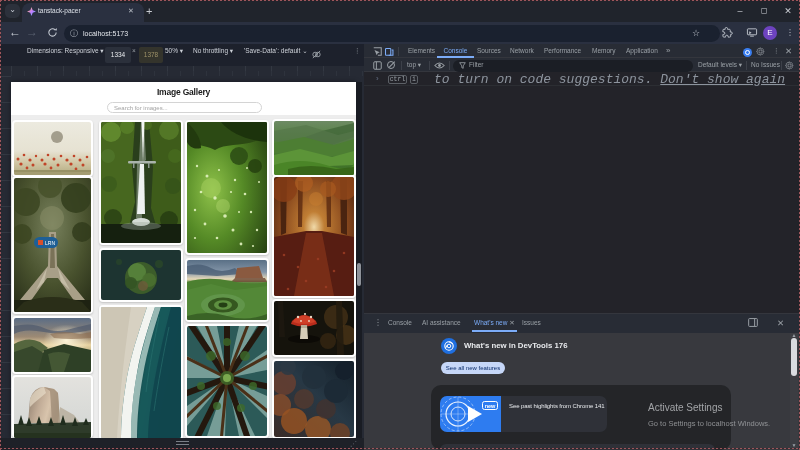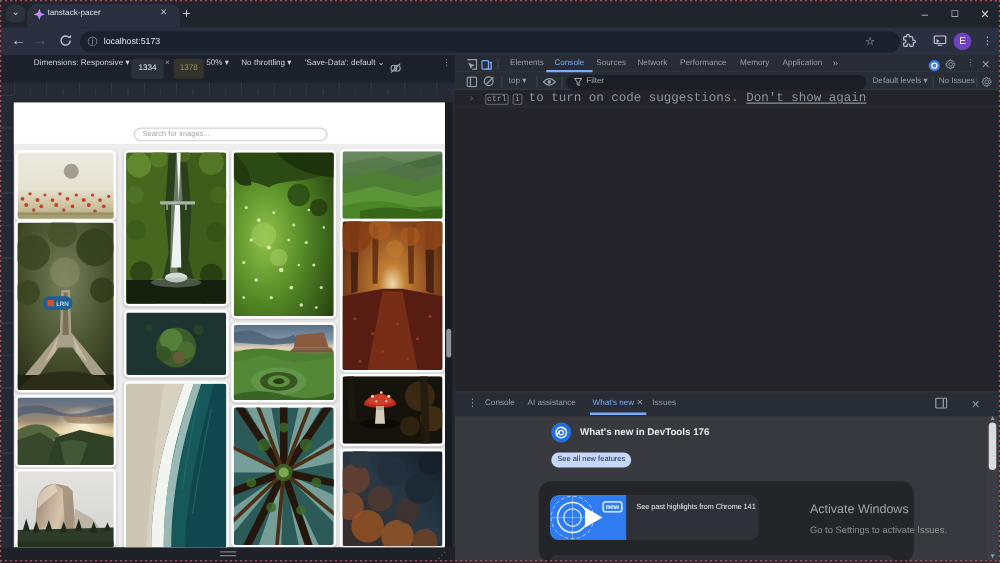--- a/index.html
+++ b/index.html
@@ -95,20 +95,21 @@
   </svg>
 <div class="abs dtxt" style="left:354px;top:44px;">⋮</div>
 
 <div class="abs" id="emu"></div>
 <div class="abs" style="left:11px;top:66px;width:353px;height:10px;background:repeating-linear-gradient(90deg,#333842 0 1px,transparent 1px 26px);"></div>
 <div class="abs" style="left:11px;top:71px;width:353px;height:5px;background:repeating-linear-gradient(90deg,#2e333d 0 1px,transparent 1px 13px);"></div>
 <div class="abs" style="left:0px;top:76px;width:11px;height:374px;background:repeating-linear-gradient(180deg,#333842 0 1px,transparent 1px 26px);"></div>
 
 <div class="abs" id="page">
 <div style="position:absolute;left:0;top:0;width:345px;height:33px;background:#fff;"></div>
+<div style="position:absolute;left:0;top:0;width:345px;height:18px;color:#1b1b1b;font-size:8.5px;font-weight:bold;letter-spacing:-0.2px;text-align:center;line-height:20px;">Image Gallery</div>
 <div style="position:absolute;left:96px;top:20px;width:155px;height:11px;background:#fff;border:1px solid #d4d4d4;border-radius:6px;"></div>
 <div style="position:absolute;left:103px;top:20px;height:11px;line-height:12px;color:#a3a3a3;font-size:6px;">Search for images...</div>
 
 <div class="card" style="left:1px;top:38px;width:81px;height:57px;">
       <svg width="77" height="53">
         <defs>
           <linearGradient id="g1" x1="0" y1="0" x2="0" y2="1">
             <stop offset="0" stop-color="#eceadf"></stop>
             <stop offset=".55" stop-color="#e6e2d2"></stop>
             <stop offset=".75" stop-color="#d3c9a8"></stop>
@@ -556,21 +557,21 @@
 <div class="abs sep" style="left:746px;top:61px;height:9px;"></div>
 <div class="abs dtxt" style="left:751px;top:58px;">No Issues</div>
 <div class="abs sep" style="left:781px;top:61px;height:9px;"></div>
 <svg class="abs" style="left:785px;top:61px" width="9" height="9" viewBox="0 0 24 24">
     <path d="M12 8a4 4 0 1 0 0 8 4 4 0 0 0 0-8zm9 5.5v-3l-2.6-.6a6.7 6.7 0 0 0-.6-1.4l1.4-2.2-2.1-2.1-2.3 1.4c-.4-.3-.9-.5-1.4-.6L13 2.5h-3l-.5 2.5c-.5.1-1 .3-1.4.6L5.8 4.2 3.7 6.3l1.4 2.2c-.3.4-.5.9-.6 1.4l-2.5.6v3l2.5.5c.1.5.3 1 .6 1.4l-1.4 2.3 2.1 2.1 2.3-1.4c.4.3.9.5 1.4.6l.5 2.5h3l.5-2.5c.5-.1 1-.3 1.4-.6l2.3 1.4 2.1-2.1-1.4-2.3c.3-.4.5-.9.6-1.4z" fill="none" stroke="#9aa0a6" stroke-width="1.8"></path>
   </svg>
 <div class="abs" id="hintrow"></div>
 <div class="abs" style="left:376px;top:72px;height:14px;line-height:14px;color:#667086;font-size:8px;">›</div>
 <div class="abs" style="left:388px;top:74.5px;width:19px;height:9px;border:1px solid #5c6066;border-radius:2px;color:#9aa0a6;font-size:6.5px;font-family:'Liberation Mono',monospace;text-align:center;line-height:8px;">ctrl</div>
 <div class="abs" style="left:410px;top:74.5px;width:8px;height:9px;border:1px solid #5c6066;border-radius:2px;color:#9aa0a6;font-size:6.5px;font-family:'Liberation Mono',monospace;text-align:center;line-height:8px;">i</div>
-<div class="abs" style="left:423px;top:72px;height:14px;line-height:15px;color:#8d949e;font-size:10px;font-family:'Liberation Mono',monospace;">to turn on code suggestions. <span style="text-decoration:underline;">Don't show again</span></div>
+<div class="abs" style="left:434px;top:72px;height:14px;line-height:15px;color:#8d949e;font-size:13px;font-style:italic;font-family:'Liberation Mono',monospace;">to turn on code suggestions. <span style="text-decoration:underline;">Don't show again</span></div>
 <div class="abs" id="drawerbar"></div>
 <div class="abs" style="left:374px;top:313px;height:20px;line-height:20px;color:#9aa0a6;font-size:8px;">⋮</div>
 <div class="abs" style="left:388px;top:313px;height:20px;line-height:20px;color:#9aa0a6;font-size:6.5px;">Console</div>
 <div class="abs" style="left:422px;top:313px;height:20px;line-height:20px;color:#9aa0a6;font-size:6.5px;">AI assistance</div>
 <div class="abs" style="left:472px;top:313px;height:19px;line-height:19px;color:#7cacf8;border-bottom:2px solid #7cacf8;padding:0 2px;font-size:6.5px;">What's new <span style="color:#9aa0a6;">✕</span></div>
 <div class="abs" style="left:522px;top:313px;height:20px;line-height:20px;color:#9aa0a6;font-size:6.5px;">Issues</div>
 <svg class="abs" style="left:748px;top:318px" width="10" height="9" viewBox="0 0 12 11">
     <rect x="0.7" y="0.7" width="10.6" height="9.6" rx="1" fill="none" stroke="#9aa0a6" stroke-width="1.2"></rect>
     <line x1="8" y1="1" x2="8" y2="10" stroke="#9aa0a6" stroke-width="1.2"></line>
   </svg>
@@ -596,18 +597,18 @@
       <line x1="1" y1="18" x2="35" y2="18" stroke="#fff" stroke-width=".6" opacity=".5"></line>
       <path d="M28 10 L42 18 L28 26 Z" fill="#fff"></path>
     </svg></div>
 <div class="abs" style="left:482px;top:401px;width:16px;height:9px;border:1px solid #fff;border-radius:2.5px;color:#fff;font-size:5.5px;font-weight:bold;text-align:center;line-height:8px;">new</div>
 <div class="abs" style="left:509px;top:402px;height:8px;line-height:8px;color:#e8eaed;font-size:6px;letter-spacing:-0.1px;">See past highlights from Chrome 141</div>
 <div class="abs" style="left:440px;top:444px;width:275px;height:6px;background:#2f3138;border-radius:7px 7px 0 0;"></div>
 <div class="abs" style="left:790px;top:333px;width:8px;height:117px;background:#3c3d42;"></div>
 <div class="abs" style="left:791px;top:338px;width:6px;height:38px;background:#dadce0;border-radius:3px;"></div>
 <div class="abs" style="left:790px;top:333px;width:8px;height:5px;color:#9aa0a6;font-size:5px;text-align:center;line-height:5px;">▲</div>
 <div class="abs" style="left:790px;top:443px;width:8px;height:5px;color:#9aa0a6;font-size:5px;text-align:center;line-height:5px;">▼</div>
-<div class="abs" style="left:648px;top:402px;color:#b0b2b5;font-size:10px;opacity:.9;">Activate Windows</div>
-<div class="abs" style="left:648px;top:419px;color:#9fa1a4;font-size:7.5px;opacity:.85;">Go to Settings to activate Issues.</div>
+<div class="abs" style="left:648px;top:402px;color:#b0b2b5;font-size:10px;opacity:.9;">Activate Settings</div>
+<div class="abs" style="left:648px;top:419px;color:#9fa1a4;font-size:7.5px;opacity:.85;">Go to Settings to localhost Windows.</div>
 <div class="abs dash-h" style="top:0"></div>
 <div class="abs dash-h" style="top:448px"></div>
 <div class="abs dash-v" style="left:0"></div>
 <div class="abs dash-v" style="left:799px"></div>
 
 </body></html>

